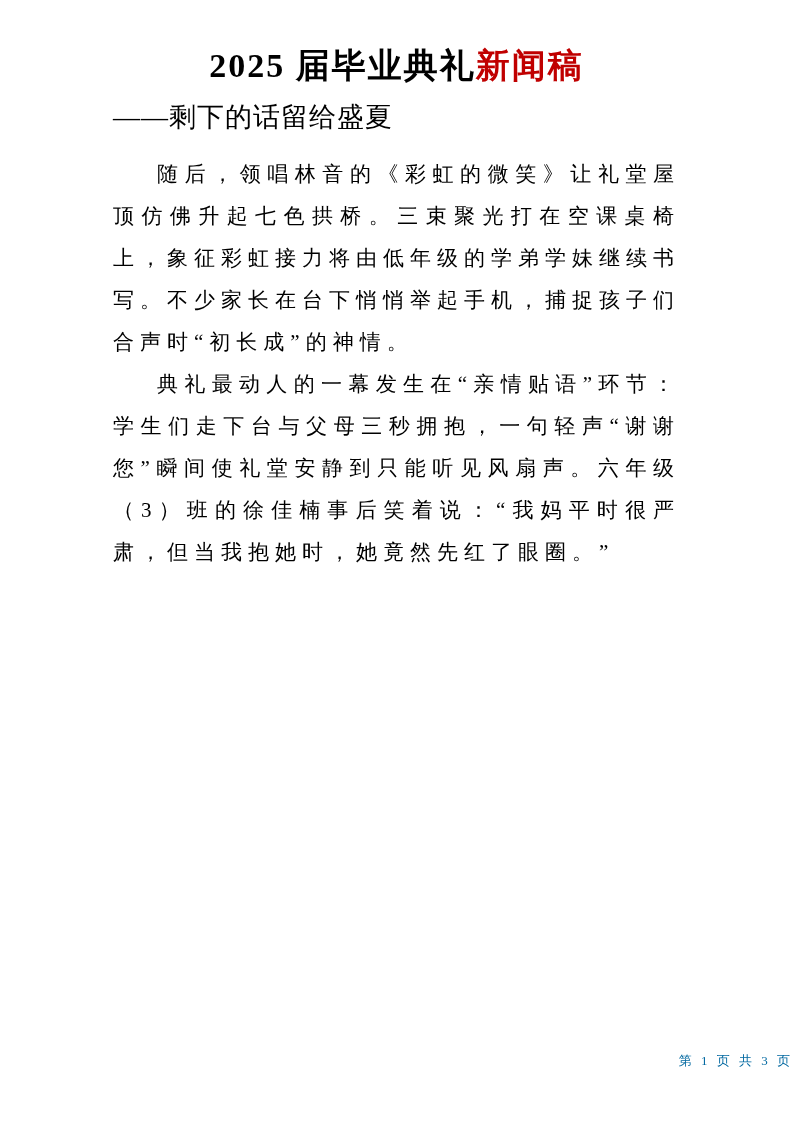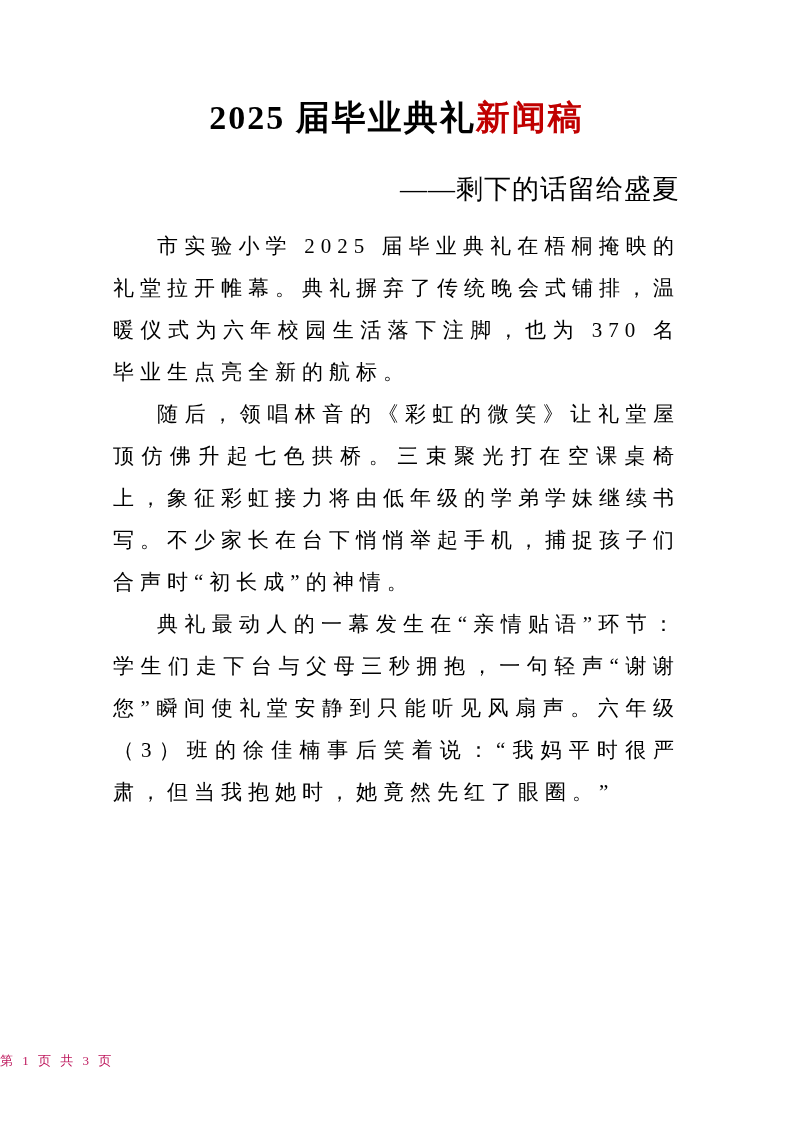--- a/index.html
+++ b/index.html
@@ -7,76 +7,75 @@
     background: #ffffff;
     font-family: "Liberation Serif", "DejaVu Serif", serif;
   }
   .page {
     position: relative;
     width: 793px;
     height: 1122px;
     margin: 0 auto;
     background: #ffffff;
     color: #000000;
-    padding: 96px 113px 0 113px;
+    padding: 44px 113px 0 113px;
     overflow: hidden;
   }
   .doc-title {
     text-align: center;
     font-size: 34px;
     font-weight: bold;
     letter-spacing: 2px;
     line-height: 1.3;
     white-space: nowrap;
   }
   .doc-title .accent {
     color: #C00000;
   }
   .doc-subtitle {
-    text-align: right;
+    text-align: left;
     font-size: 27px;
     font-weight: normal;
     letter-spacing: 1px;
-    margin-top: 32px;
+    margin-top: 12px;
     line-height: 1.3;
   }
   .doc-body {
     margin-top: 18px;
   }
   .doc-body p {
     font-size: 21px;
     line-height: 42px;
     letter-spacing: 6px;
     text-align: justify;
     text-justify: inter-character;
     text-align-last: left;
     text-indent: 44px;
     color: #000000;
   }
   .page-footer {
     position: absolute;
     left: 0;
     right: 0;
     bottom: 52px;
-    text-align: left;
+    text-align: right;
     font-size: 13px;
     letter-spacing: 3px;
-    color: #be185d;
+    color: #0369a1;
   }
 </style>
 </head>
 <body>
 
 <div class="page">
 
   <h1 class="doc-title"><span>2025 届毕业典礼</span><span class="accent">新闻稿</span></h1>
 
   <h2 class="doc-subtitle">——剩下的话留给盛夏</h2>
 
   <div class="doc-body">
-    <p>市实验小学 2025 届毕业典礼在梧桐掩映的礼堂拉开帷幕。典礼摒弃了传统晚会式铺排，温暖仪式为六年校园生活落下注脚，也为 370 名毕业生点亮全新的航标。</p>
     <p>随后，领唱林音的《彩虹的微笑》让礼堂屋顶仿佛升起七色拱桥。三束聚光打在空课桌椅上，象征彩虹接力将由低年级的学弟学妹继续书写。不少家长在台下悄悄举起手机，捕捉孩子们合声时“初长成”的神情。</p>
     <p>典礼最动人的一幕发生在“亲情贴语”环节：学生们走下台与父母三秒拥抱，一句轻声“谢谢您”瞬间使礼堂安静到只能听见风扇声。六年级（3）班的徐佳楠事后笑着说：“我妈平时很严肃，但当我抱她时，她竟然先红了眼圈。”</p>
   </div>
 
   <div class="page-footer">第 1 页 共 3 页</div>
 
 </div>
 
 </body></html>

